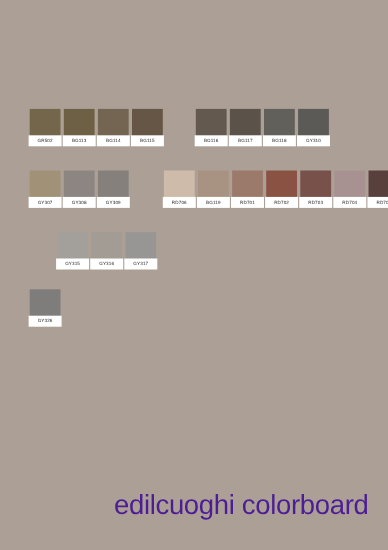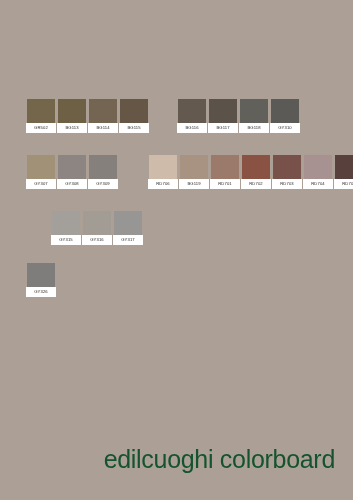--- a/index.html
+++ b/index.html
@@ -81,24 +81,24 @@
     position: absolute;
     right: 18px;
     bottom: 28px;
     font-size: 25px;
     line-height: 1;
     letter-spacing: -0.3px;
     white-space: nowrap;
     font-family: "Liberation Sans", sans-serif;
   }
   .logo .part-main {
-    color: #14532d;
+    color: #4c1d95;
   }
   .logo .part-sub {
-    color: #14532d;
+    color: #4c1d95;
   }
 </style>
 </head>
 <body style="background: rgb(172, 160, 150);">
 
 <div class="page">
 
   <div class="row" id="row1">
     <div class="group group-a">
         <div class="swatch">

